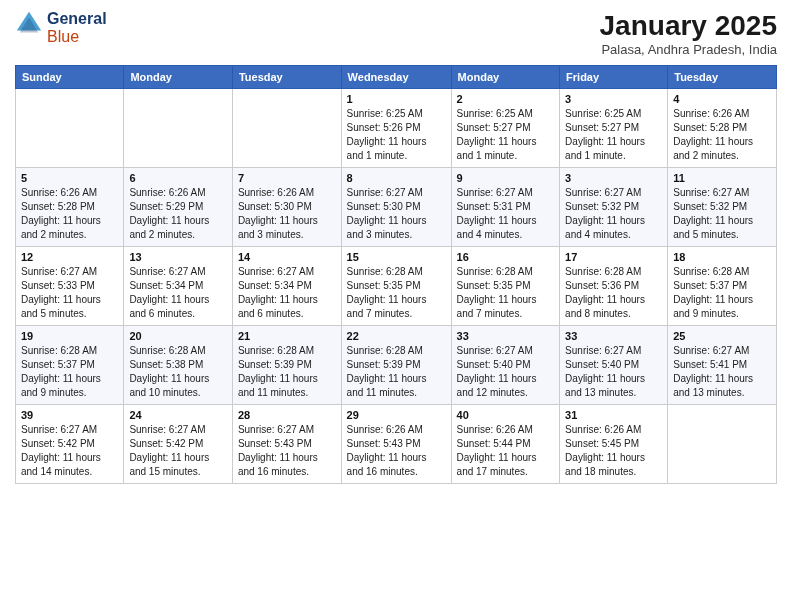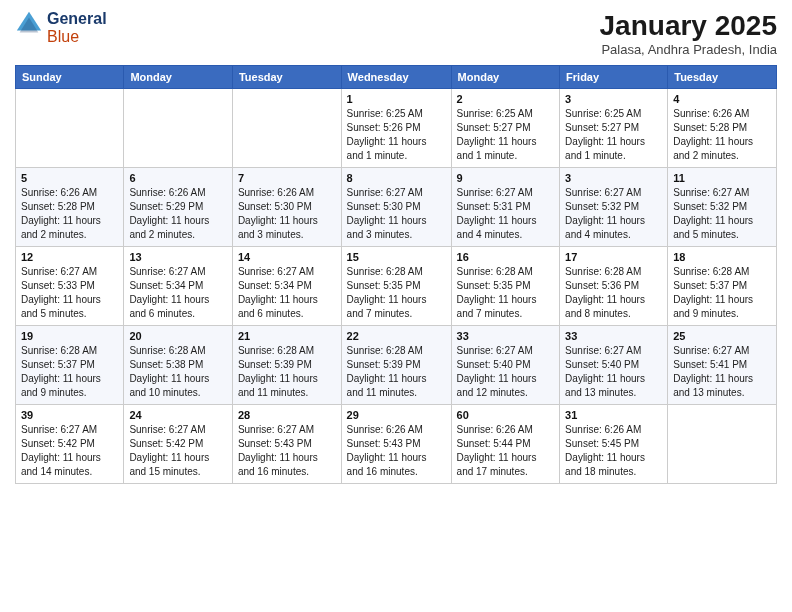--- a/index.html
+++ b/index.html
@@ -330,21 +330,21 @@
 and 16 minutes.</div>
           </td>
           <td>
             <span class="day-num">29</span>
             <div class="day-info" style="white-space: pre-line;">Sunrise: 6:26 AM
 Sunset: 5:43 PM
 Daylight: 11 hours
 and 16 minutes.</div>
           </td>
           <td>
-            <span class="day-num">60</span>
+            <span class="day-num">40</span>
             <div class="day-info" style="white-space: pre-line;">Sunrise: 6:26 AM
 Sunset: 5:44 PM
 Daylight: 11 hours
 and 17 minutes.</div>
           </td>
           <td>
             <span class="day-num">31</span>
             <div class="day-info" style="white-space: pre-line;">Sunrise: 6:26 AM
 Sunset: 5:45 PM
 Daylight: 11 hours

